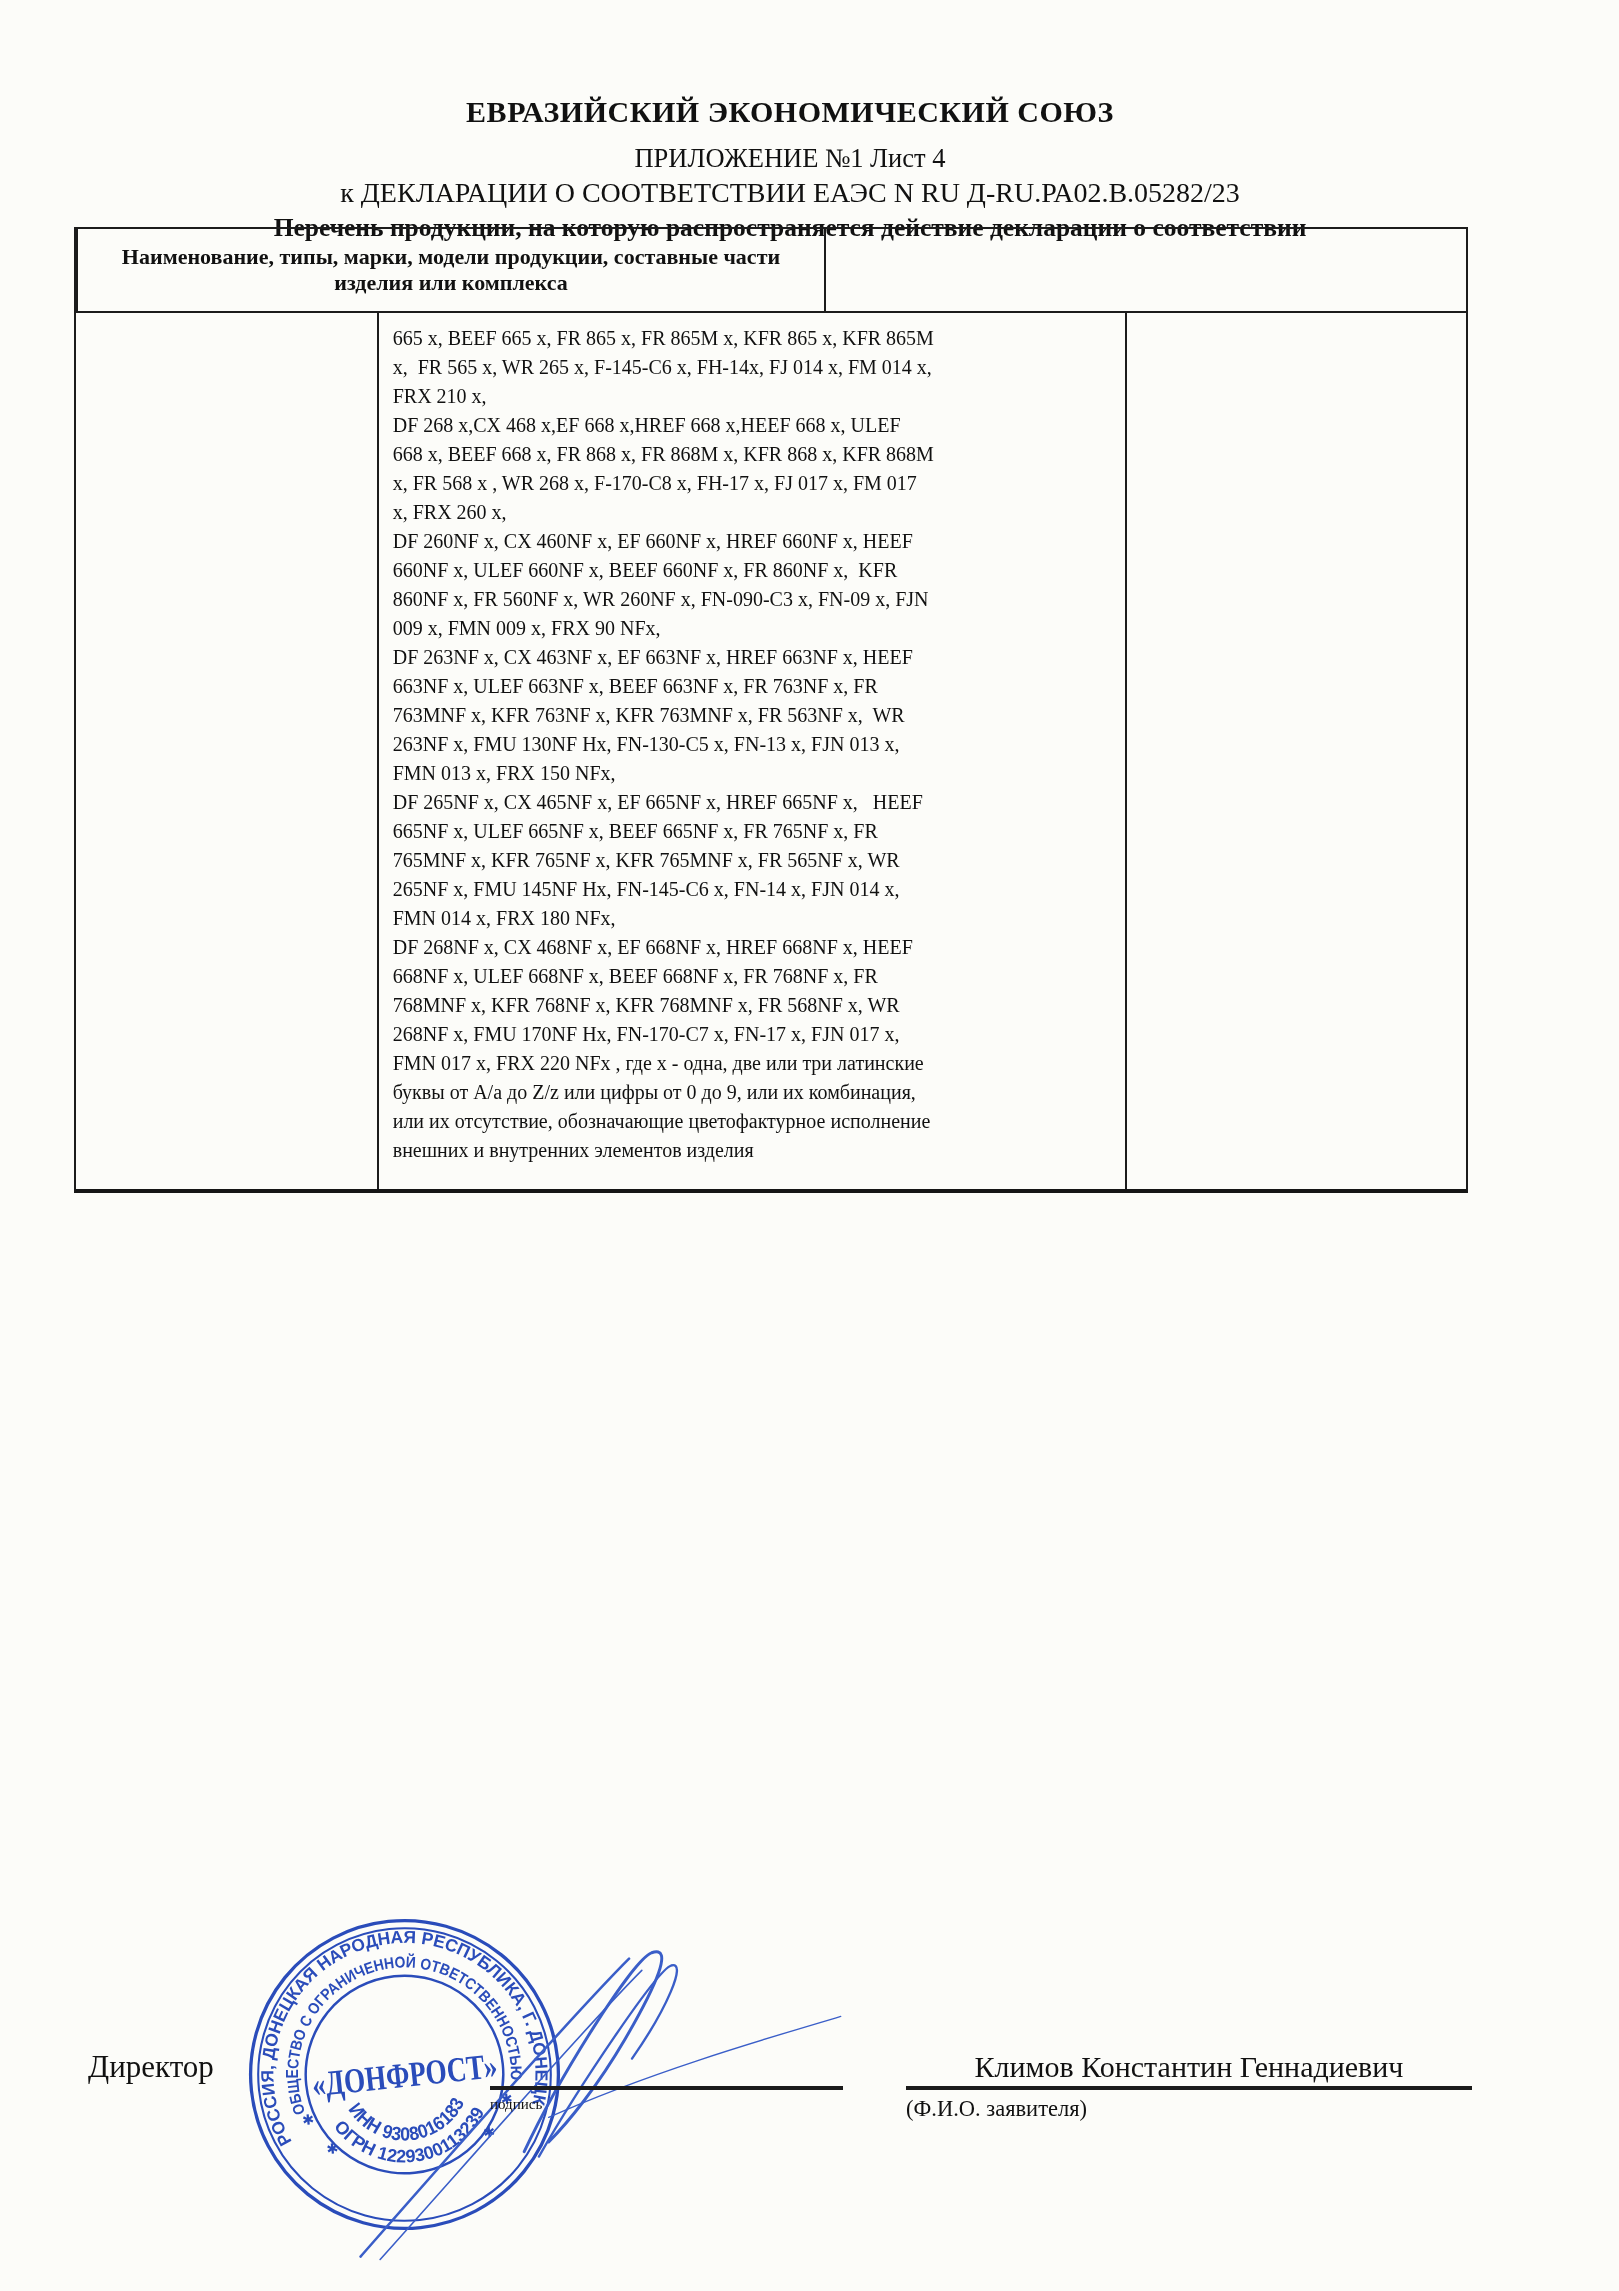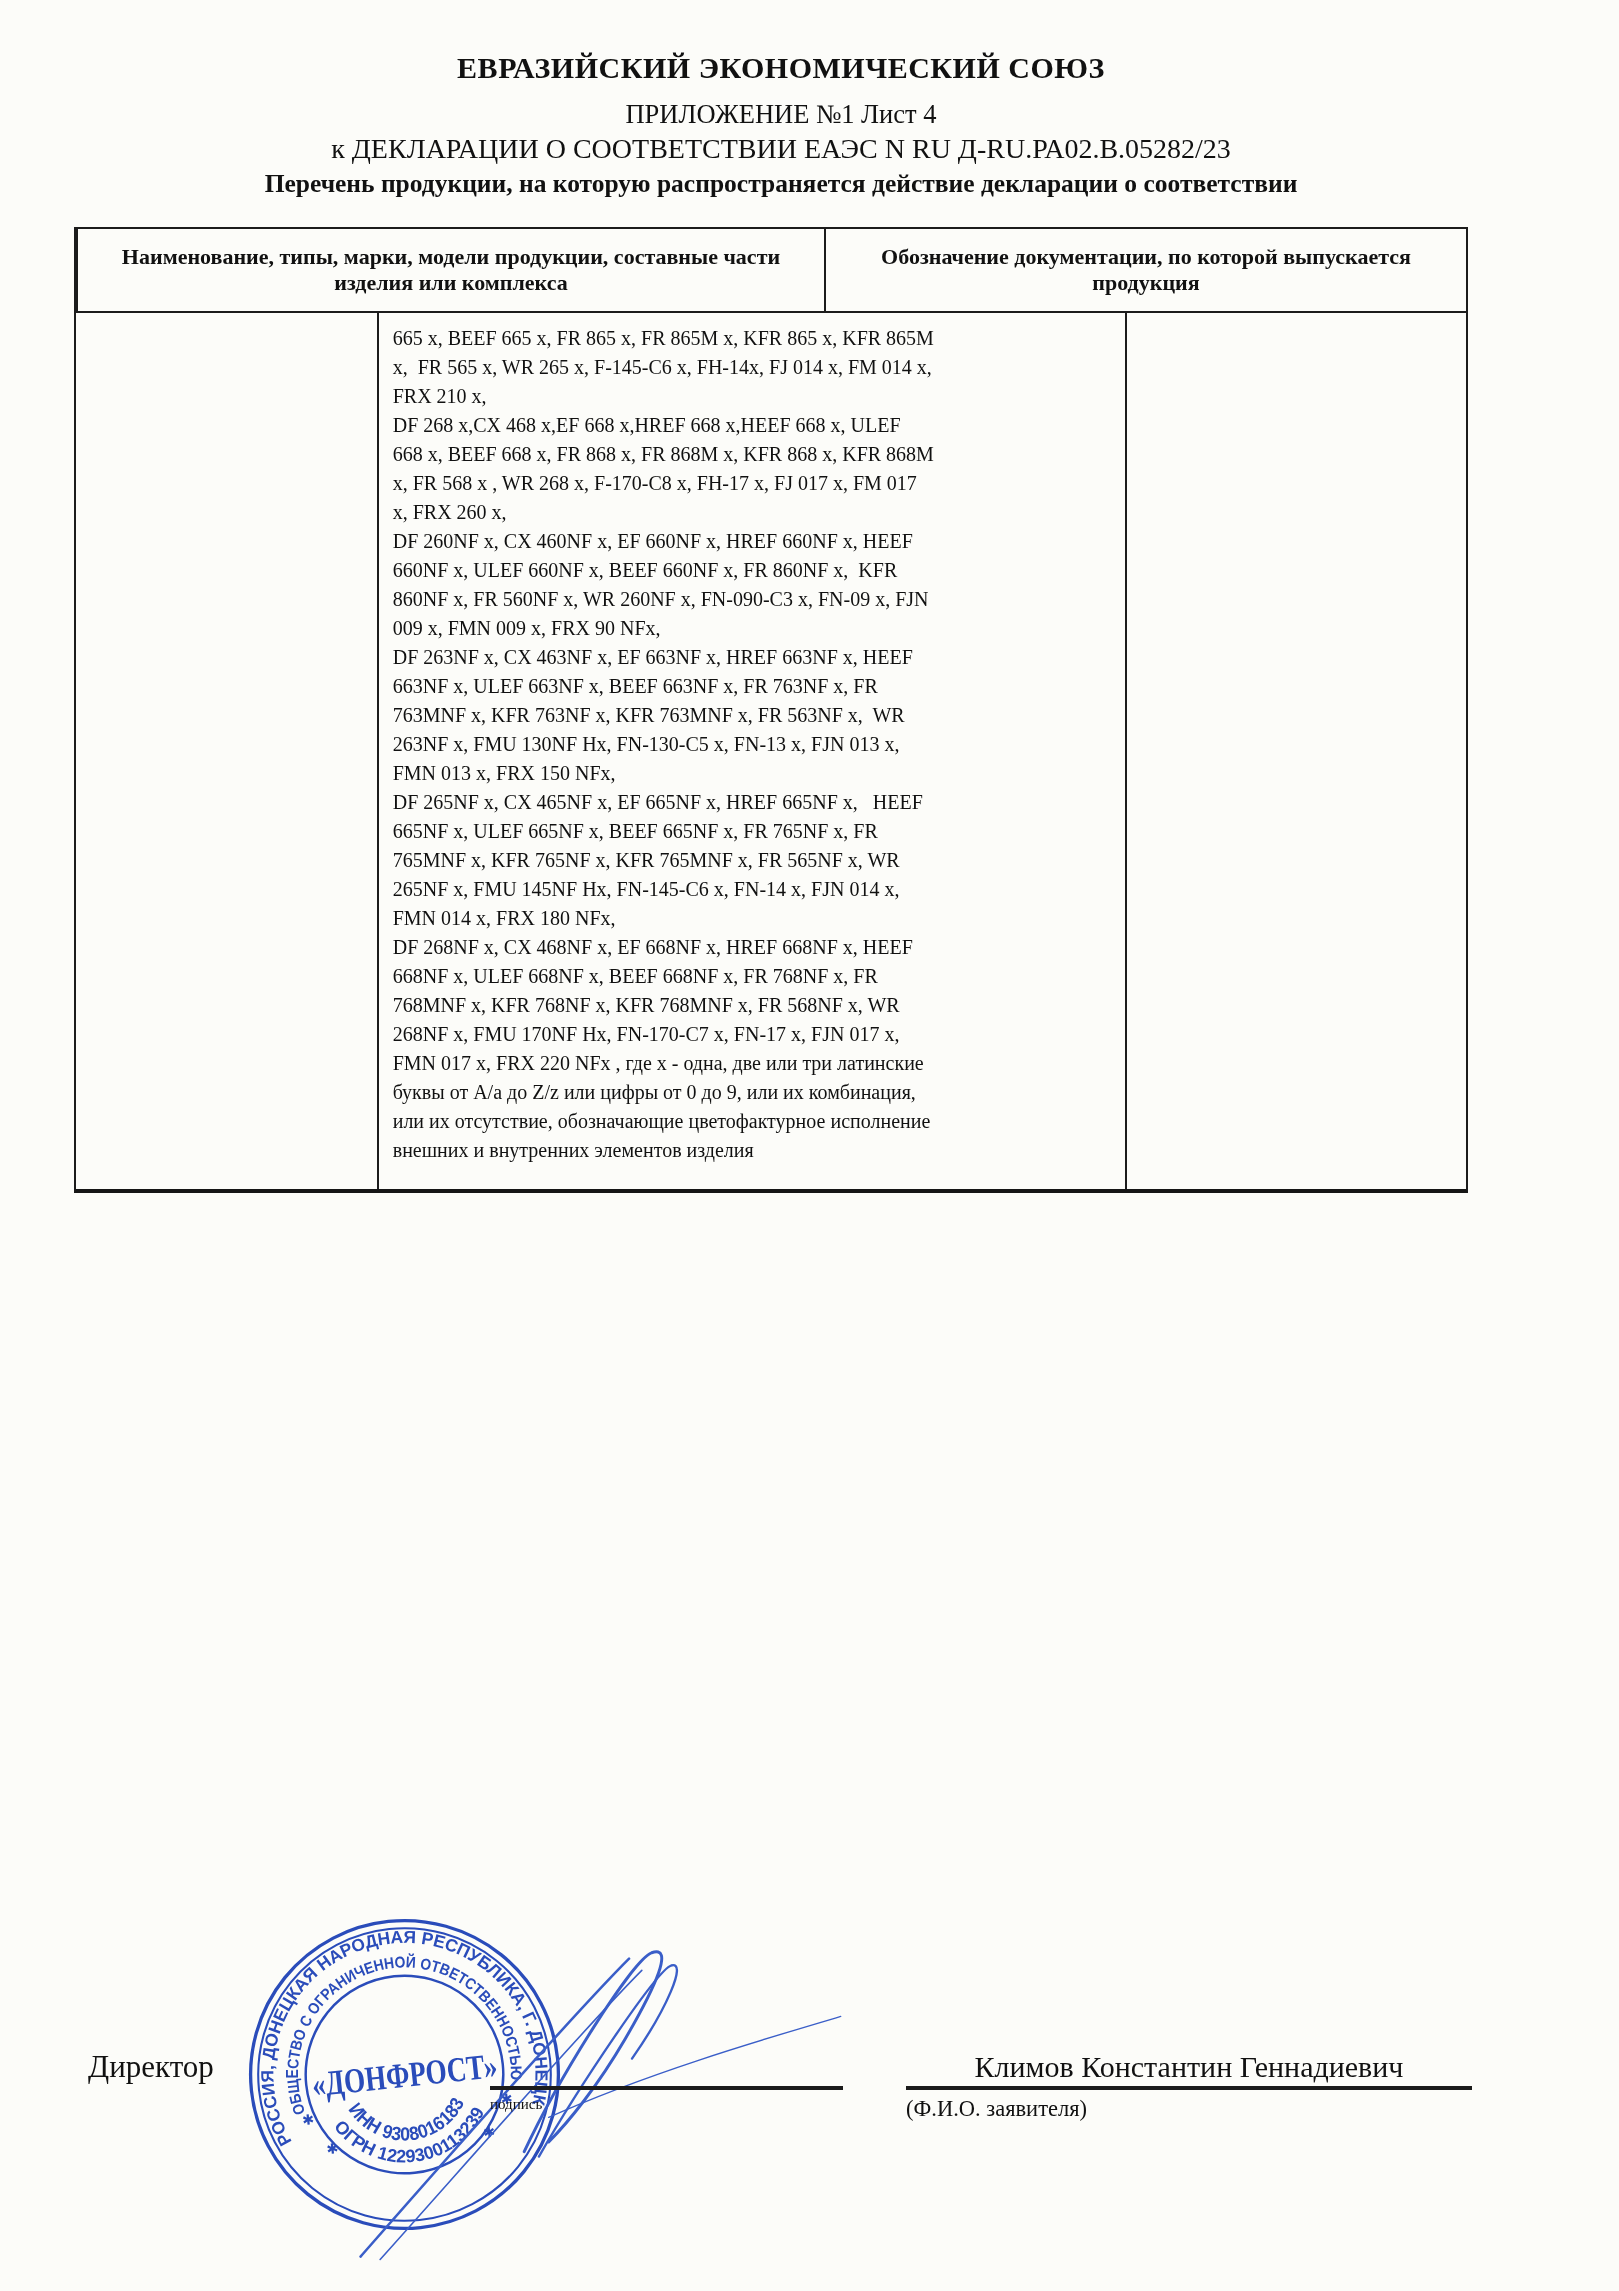--- a/index.html
+++ b/index.html
@@ -10,21 +10,21 @@
     color:#111;
     overflow:hidden;
   }
   .abs{position:absolute;}
   
   .titles{left:0;top:0;width:1562px;text-align:center;}
   .t1{top:51px;font-size:30px;font-weight:bold;letter-spacing:0.5px;}
   .t2{top:99px;font-size:26.5px;}
   .t3{top:133px;font-size:28px;}
   .t4{top:169px;font-size:25.5px;font-weight:bold;}
-  .titles div{position:absolute;left:0;width:100%;}
+  .titles div{position:absolute;left:9px;width:100%;margin-top:44px;}
   
   .doc-table{
     left:74px;top:227px;width:1394px;height:966px;
     border:2.9px solid #1c1c1c;border-bottom:4.9px solid #161616;
     box-sizing:border-box;
     display:flex;flex-direction:column;
   }
   .trow{display:flex;width:100%;}
   .thead{height:84px;box-sizing:border-box;border-bottom:2.9px solid #1c1c1c;}
   .tbody{flex:1;}
@@ -60,21 +60,20 @@
 <div class="abs titles">
   <div class="t1">ЕВРАЗИЙСКИЙ ЭКОНОМИЧЕСКИЙ СОЮЗ</div>
   <div class="t2">ПРИЛОЖЕНИЕ №1 Лист 4</div>
   <div class="t3">к ДЕКЛАРАЦИИ О СООТВЕТСТВИИ ЕАЭС N RU Д-RU.РА02.В.05282/23</div>
   <div class="t4">Перечень продукции, на которую распространяется действие декларации о соответствии</div>
 </div>
 
 <div class="abs doc-table">
   <div class="trow thead">
     <div class="cell c2">Наименование, типы, марки, модели продукции, составные части изделия или комплекса</div>
-    <div class="cell c3">Обозначение документации, по которой выпускается продукция</div>
   </div>
   <div class="trow tbody">
     <div class="cell c1"></div>
     <div class="cell c2">
       <div class="body-lines"><div>665 x, BEEF 665 x, FR 865 x, FR 865M x, KFR 865 x, KFR 865M</div><div>x,  FR 565 x, WR 265 x, F-145-C6 x, FH-14x, FJ 014 x, FM 014 x,</div><div>FRX 210 x,</div><div>DF 268 x,CX 468 x,EF 668 x,HREF 668 x,HEEF 668 x, ULEF</div><div>668 x, BEEF 668 x, FR 868 x, FR 868M x, KFR 868 x, KFR 868M</div><div>x, FR 568 x , WR 268 x, F-170-C8 x, FH-17 x, FJ 017 x, FM 017</div><div>x, FRX 260 x,</div><div>DF 260NF x, CX 460NF x, EF 660NF x, HREF 660NF x, HEEF</div><div>660NF x, ULEF 660NF x, BEEF 660NF x, FR 860NF x,  KFR</div><div>860NF x, FR 560NF x, WR 260NF x, FN-090-C3 x, FN-09 x, FJN</div><div>009 x, FMN 009 x, FRX 90 NFx,</div><div>DF 263NF x, CX 463NF x, EF 663NF x, HREF 663NF x, HEEF</div><div>663NF x, ULEF 663NF x, BEEF 663NF x, FR 763NF x, FR</div><div>763MNF x, KFR 763NF x, KFR 763MNF x, FR 563NF x,  WR</div><div>263NF x, FMU 130NF Hx, FN-130-C5 x, FN-13 x, FJN 013 x,</div><div>FMN 013 x, FRX 150 NFx,</div><div>DF 265NF x, CX 465NF x, EF 665NF x, HREF 665NF x,   HEEF</div><div>665NF x, ULEF 665NF x, BEEF 665NF x, FR 765NF x, FR</div><div>765MNF x, KFR 765NF x, KFR 765MNF x, FR 565NF x, WR</div><div>265NF x, FMU 145NF Hx, FN-145-C6 x, FN-14 x, FJN 014 x,</div><div>FMN 014 x, FRX 180 NFx,</div><div>DF 268NF x, CX 468NF x, EF 668NF x, HREF 668NF x, HEEF</div><div>668NF x, ULEF 668NF x, BEEF 668NF x, FR 768NF x, FR</div><div>768MNF x, KFR 768NF x, KFR 768MNF x, FR 568NF x, WR</div><div>268NF x, FMU 170NF Hx, FN-170-C7 x, FN-17 x, FJN 017 x,</div><div>FMN 017 x, FRX 220 NFx , где x - одна, две или три латинские</div><div>буквы от A/a до Z/z или цифры от 0 до 9, или их комбинация,</div><div>или их отсутствие, обозначающие цветофактурное исполнение</div><div>внешних и внутренних элементов изделия</div></div>
     </div>
     <div class="cell c3"></div>
   </div>
 </div>
 

